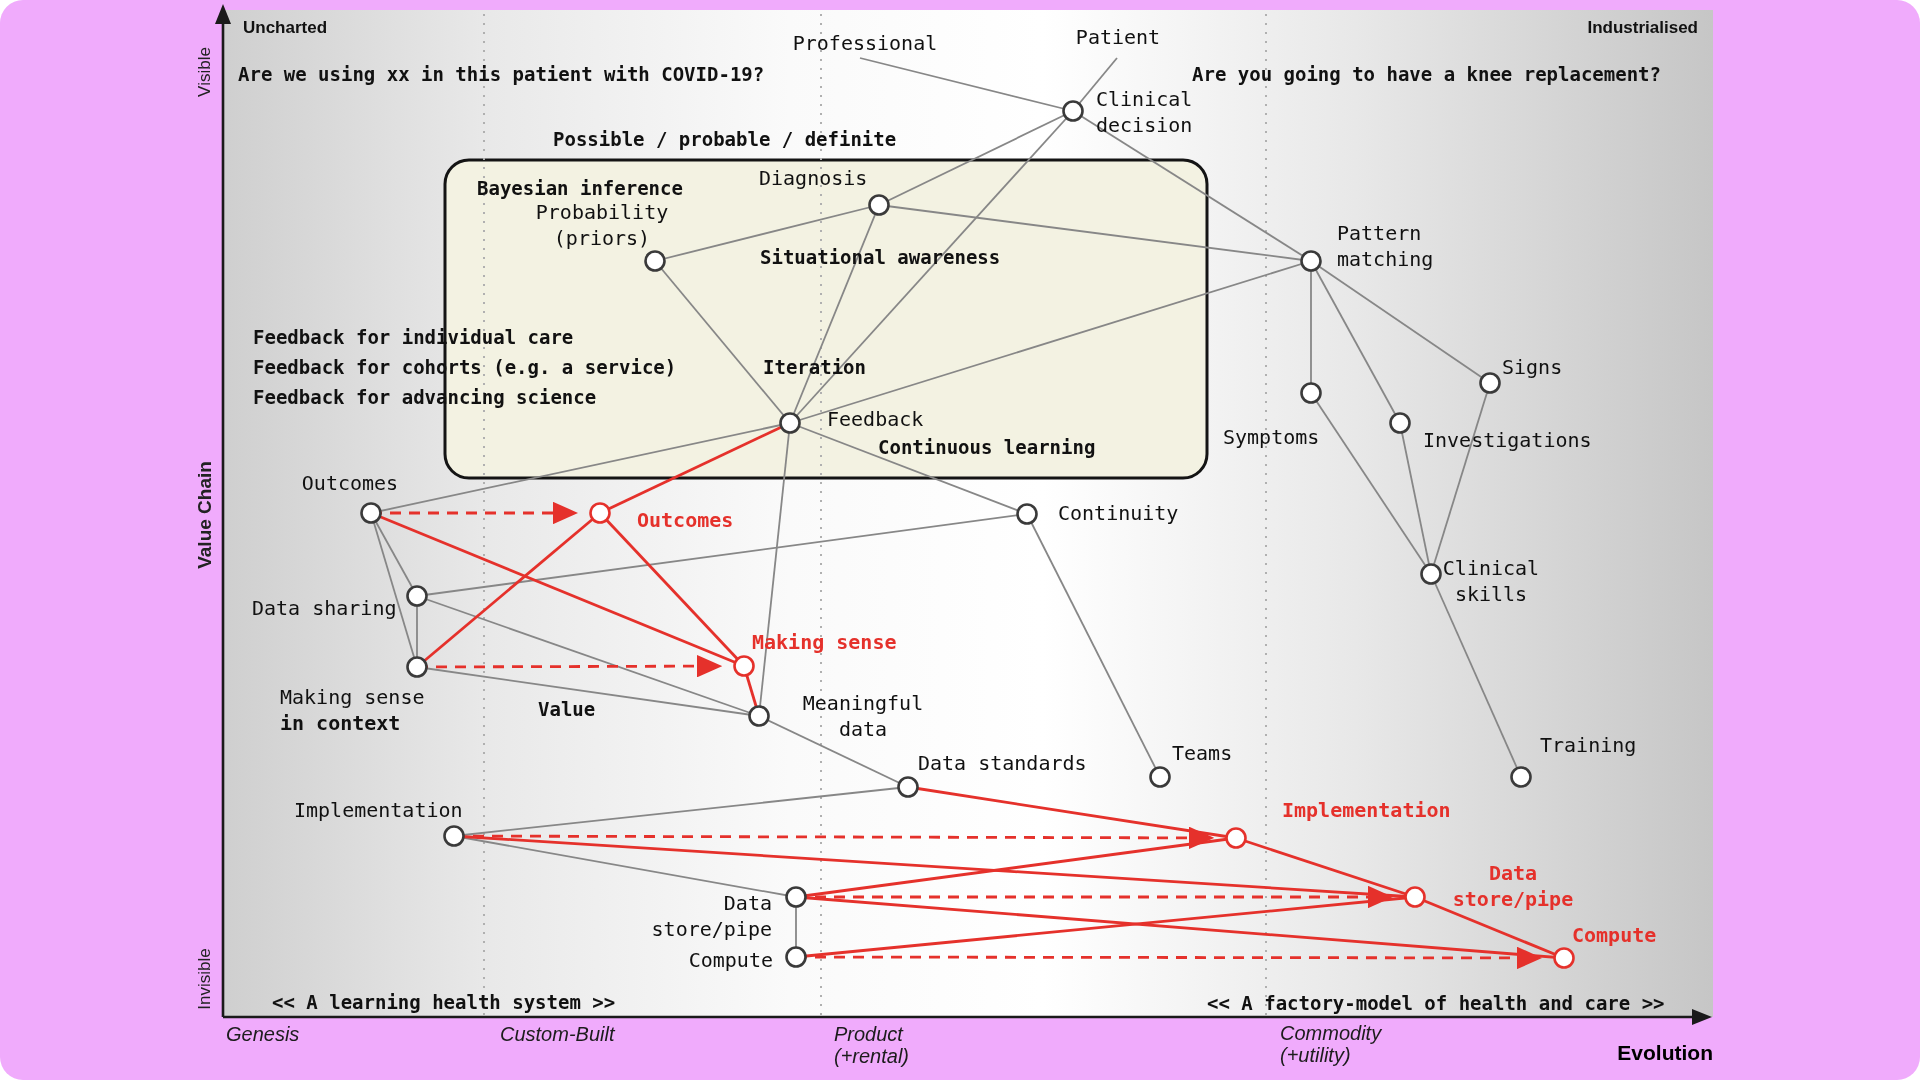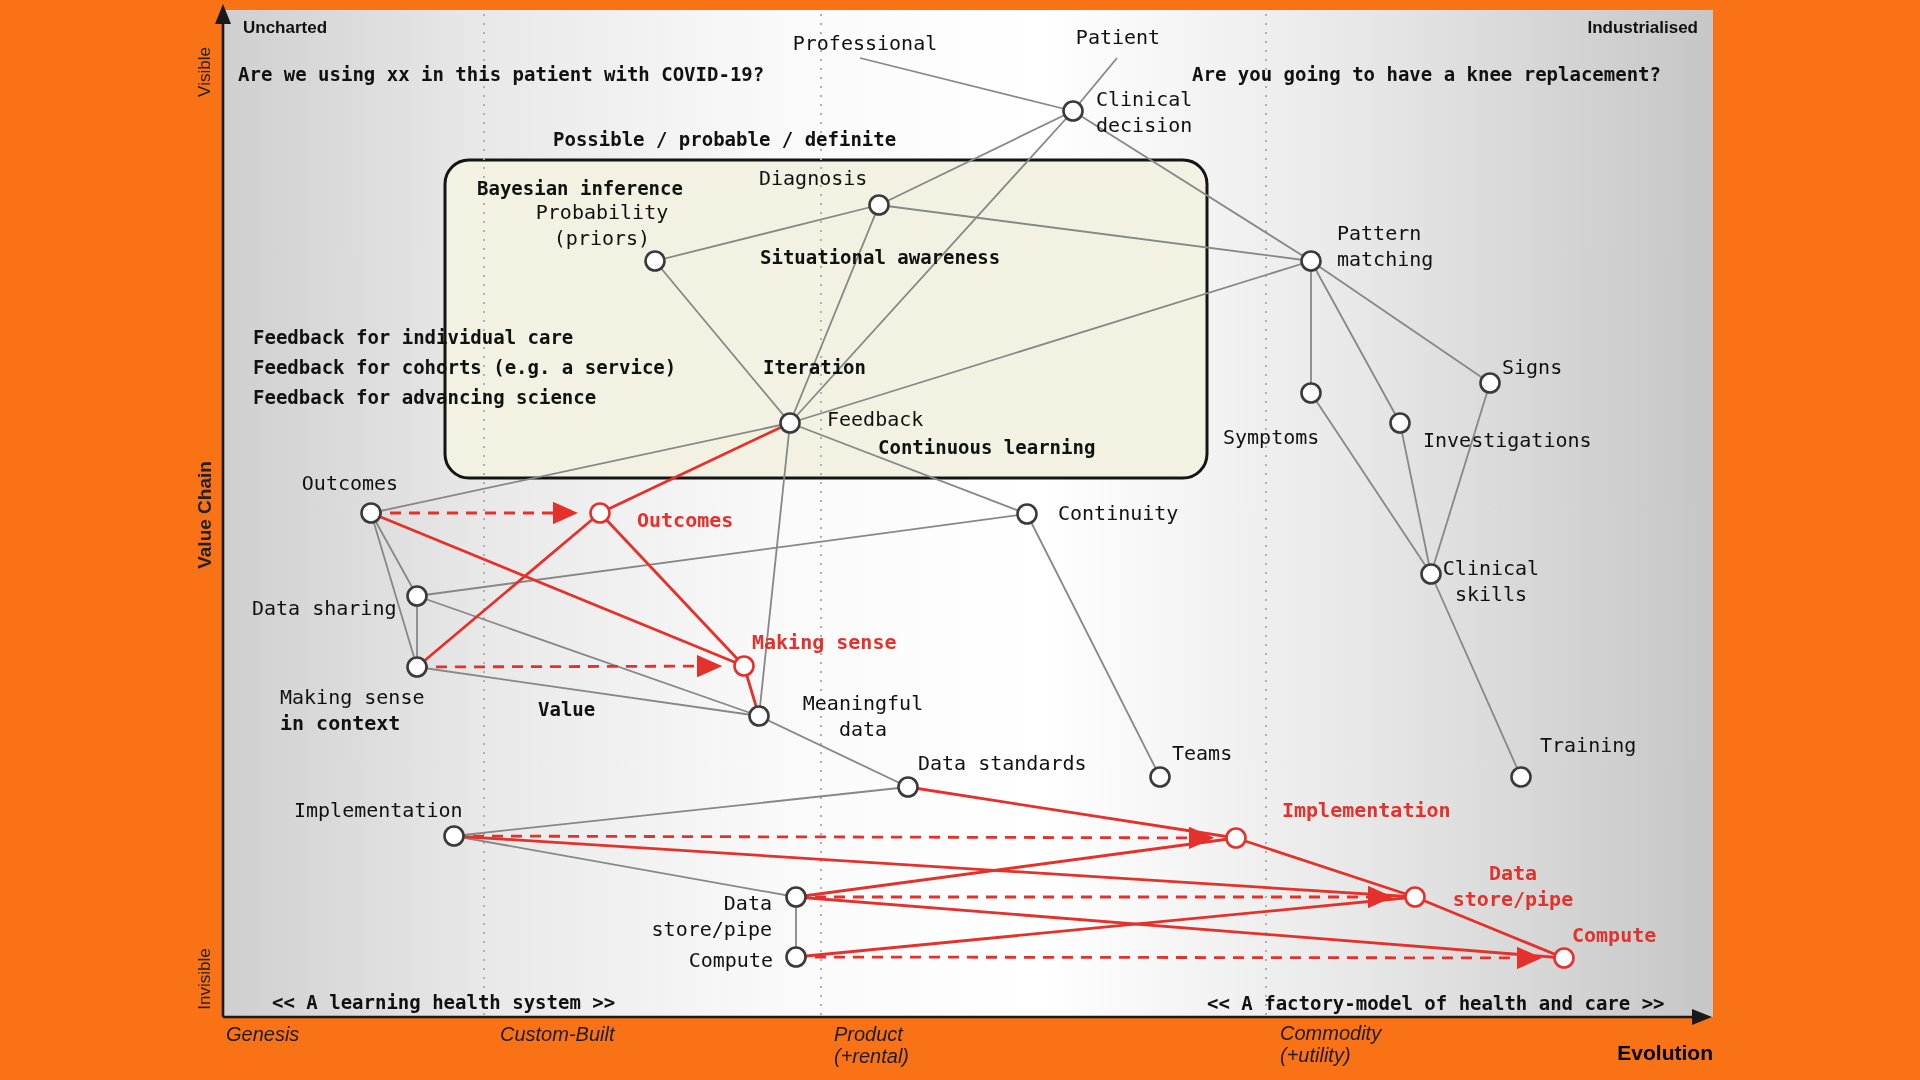--- a/index.html
+++ b/index.html
@@ -1,16 +1,16 @@
 <!DOCTYPE html>
 <html><head>
 <meta charset="utf-8">
 <style>
   html,body{margin:0;padding:0;background:#ffffff;}
-  .stage{position:relative;width:1920px;height:1080px;background:#f97316;overflow:hidden;}
+  .stage{position:relative;width:1920px;height:1080px;background:#f0abfc;overflow:hidden;border-radius:23px;}
   svg{display:block}
   text{user-select:none}
   .mono      {font-family:"DejaVu Sans Mono","Liberation Mono",monospace;font-weight:normal;}
   .mono-b    {font-family:"DejaVu Sans Mono","Liberation Mono",monospace;font-weight:bold;}
   .sans      {font-family:"Liberation Sans","DejaVu Sans",sans-serif;}
   .sans-b    {font-family:"Liberation Sans","DejaVu Sans",sans-serif;font-weight:bold;}
   .sans-i    {font-family:"Liberation Sans","DejaVu Sans",sans-serif;font-style:italic;}
 </style>
 </head>
 <body>

